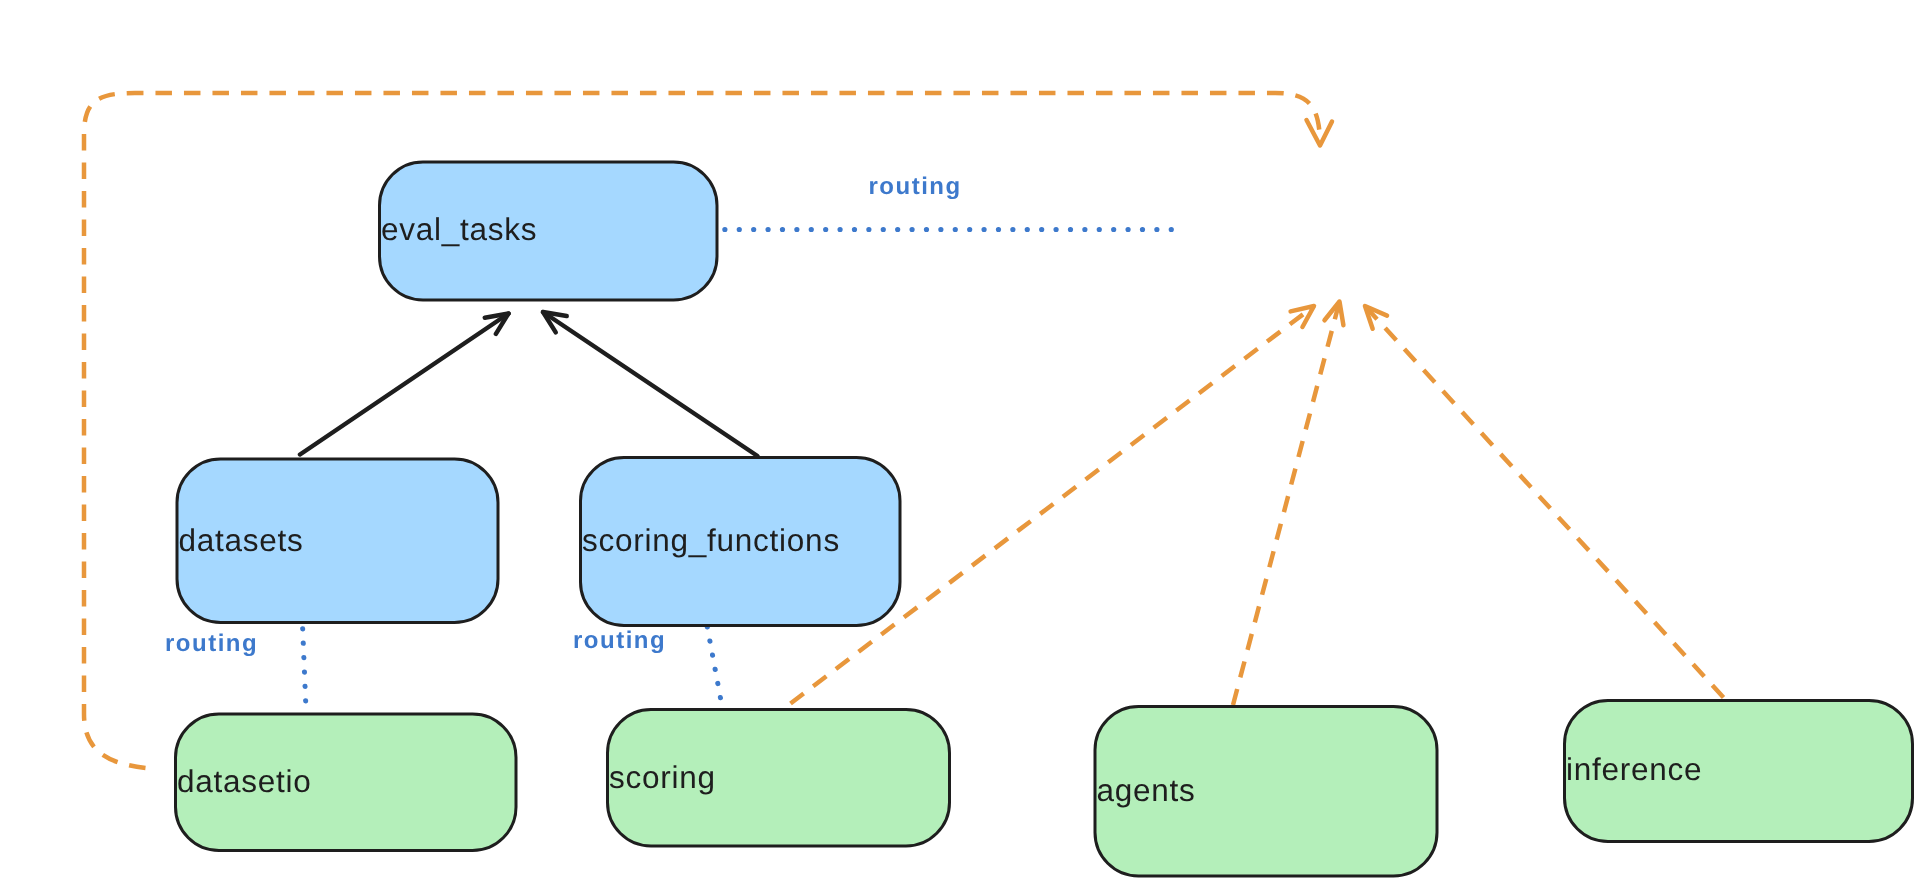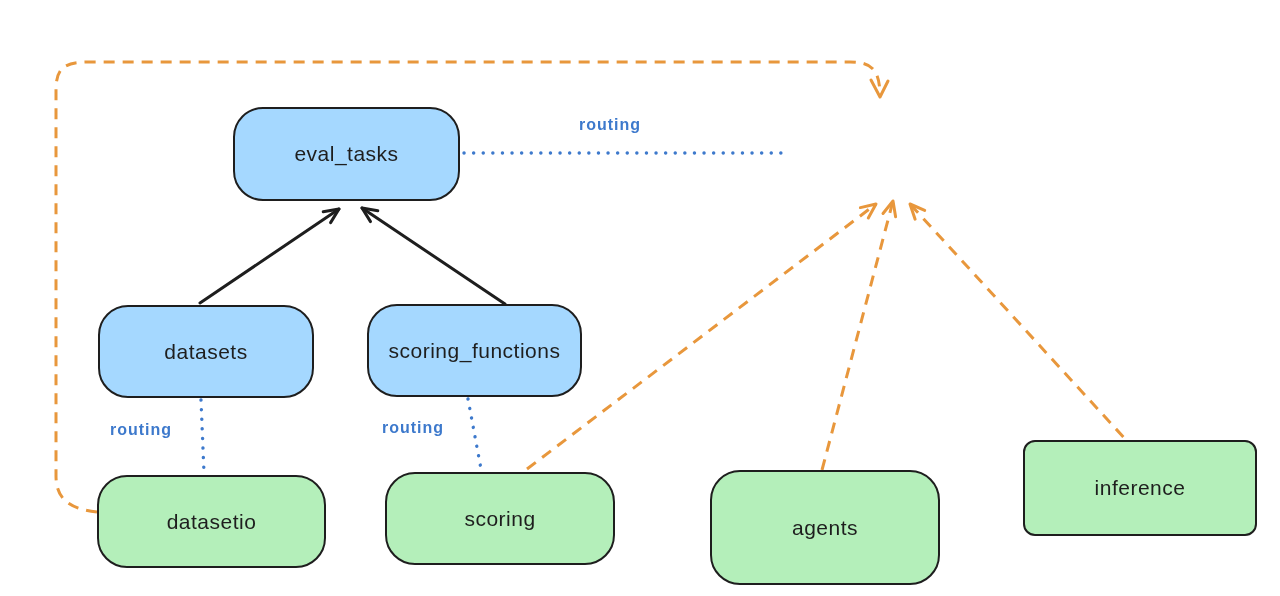--- a/index.html
+++ b/index.html
@@ -17,35 +17,36 @@
   .edge-orange{stroke:var(--dashed-orange,#e8973c);stroke-width:3;fill:none;stroke-linecap:butt;stroke-dasharray:11 8;}
   .head{fill:none;stroke-linecap:round;stroke-linejoin:round;}
   .head.black{stroke:var(--solid-black,#1e1e1e);stroke-width:3;}
   .head.orange{stroke:var(--dashed-orange,#e8973c);stroke-width:3;}
 
   .node{
     position:absolute;
     box-sizing:border-box;
     border:2.6px solid var(--node-border,#1e1e1e);
     border-radius:30px;
-    display:flex;align-items:center;justify-content:center;
+    display:flex;align-items:center;
     font-size:21px;letter-spacing:0.5px;
     color:var(--text-color,#1e1e1e);
+    margin-left:19px;
   }
   .node.blue{background:var(--blue-fill,#a5d8ff);}
   .node.green{background:var(--green-fill,#b4efba);}
 
   .n-eval-tasks{left:233px;top:107px;width:227px;height:94px;}
   .n-eval{left:785px;top:102px;width:233px;height:96px;}
-  .n-datasets{left:98px;top:305px;width:216px;height:93px;}
-  .n-scoring-functions{left:367px;top:304px;width:215px;height:93px;}
+  .n-datasets{left:98px;top:305px;width:216px;height:111px;}
+  .n-scoring-functions{left:367px;top:304px;width:215px;height:114px;}
   .n-datasetio{left:97px;top:475px;width:229px;height:93px;}
   .n-scoring{left:385px;top:472px;width:230px;height:93px;}
   .n-agents{left:710px;top:470px;width:230px;height:115px;}
-  .n-inference{left:1023px;top:440px;width:234px;height:96px;border-radius:12px;}
+  .n-inference{left:1023px;top:466px;width:234px;height:96px;}
 
   .routing{
     position:absolute;
     color:var(--routing-text,#3d79cc);
     font-size:16px;font-weight:600;letter-spacing:1px;
   }
   .r-top{left:579px;top:116px;}
   .r-left{left:110px;top:421px;}
   .r-mid{left:382px;top:419px;}
 </style>

